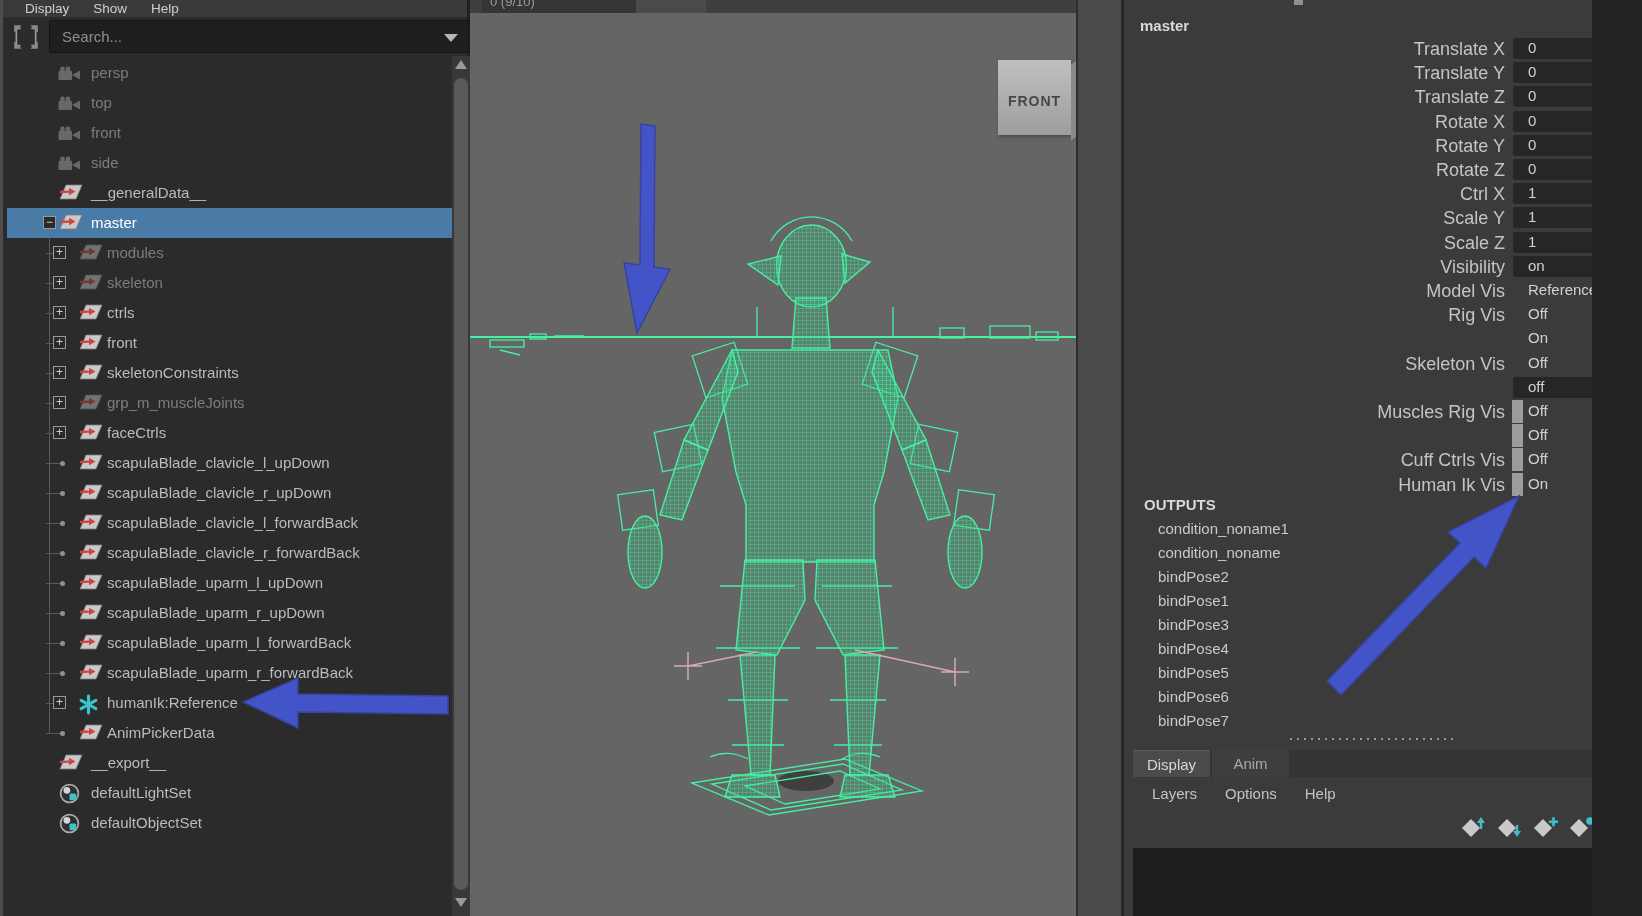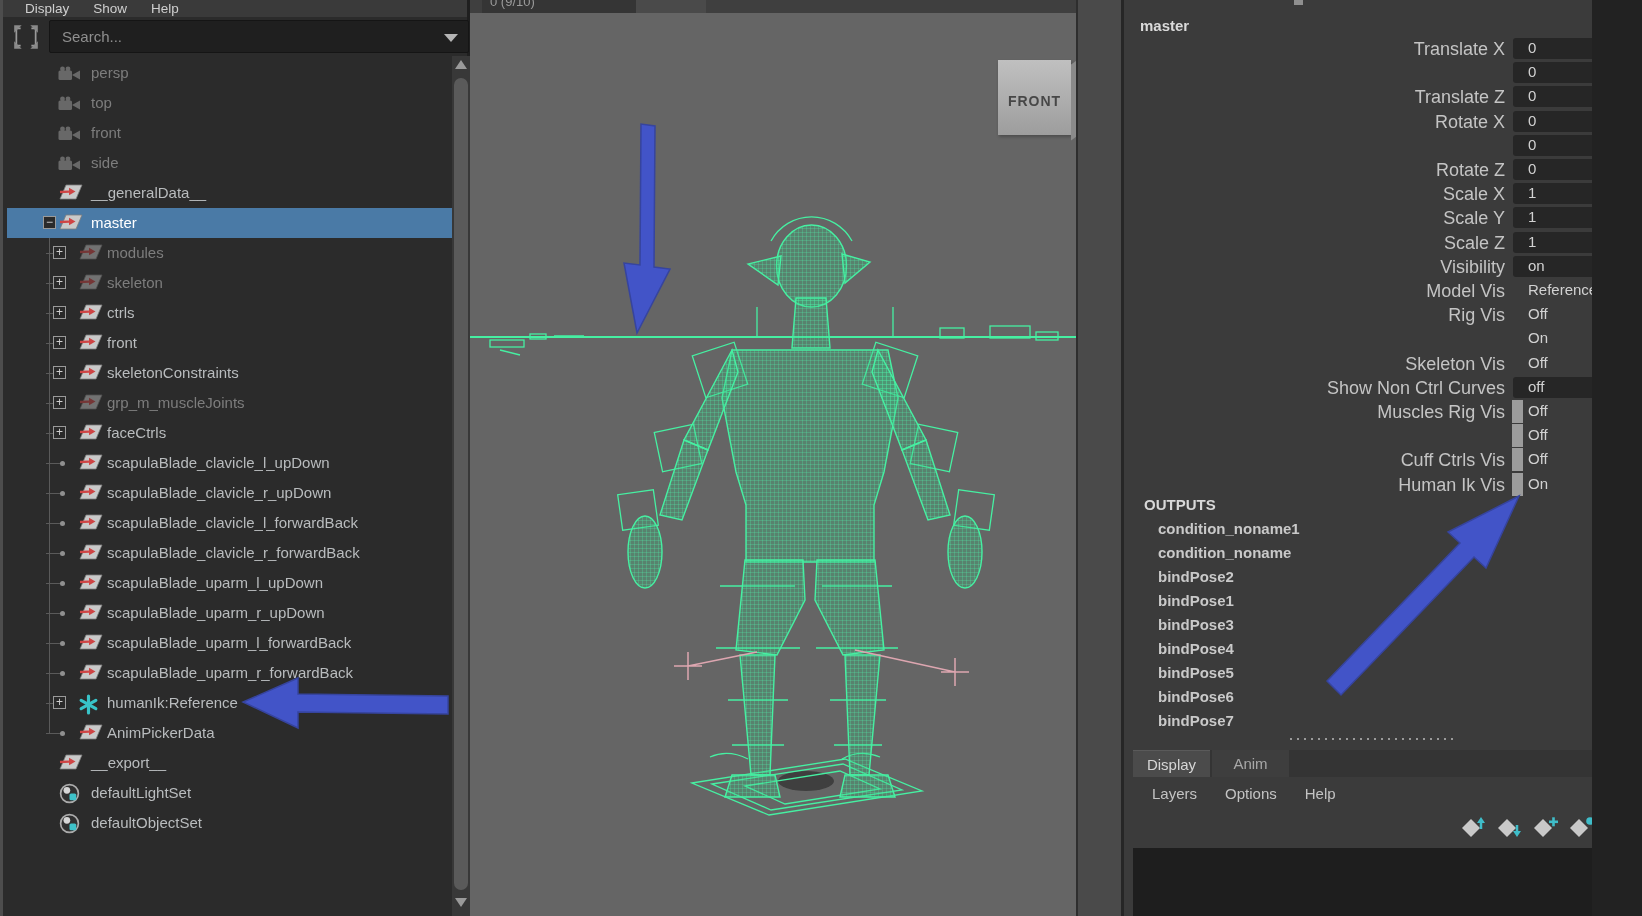--- a/index.html
+++ b/index.html
@@ -80,21 +80,21 @@
   .menu-fragment{position:absolute;left:170px;top:0;width:9px;height:5px;background:#8f8f8f;}
   .ch-row{position:absolute;left:0;width:518px;height:24px;top:calc(37px + var(--i) * 24.2px);}
   .ch-label{position:absolute;left:0;width:381px;top:2px;text-align:right;font-size:18px;color:#c4c4c4;white-space:nowrap;}
   .ch-fieldbg{display:none;position:absolute;left:389px;top:1px;width:110px;height:21px;background:#262626;border-radius:3px;}
   .ch-row[data-box="true"] .ch-fieldbg{display:block;}
   .ch-marker{display:none;position:absolute;left:388px;top:0;width:11px;height:23px;background:#9c9c9c;}
   .ch-row[data-marker="true"] .ch-marker{display:block;}
   .ch-value{position:absolute;left:404px;top:2px;font-size:15px;color:#d2d2d2;}
   .outputs-title{position:absolute;left:20px;top:496px;font-size:15px;font-weight:bold;color:#d8d8d8;}
   .out-row{position:absolute;left:34px;width:300px;height:24px;top:calc(520px + var(--i) * 24px);
-           font-size:15px;font-weight:bold;color:#c9c9c9;}
+           font-size:15px;font-weight:normal;color:#c9c9c9;}
   .dotted-sep{position:absolute;left:166px;top:738px;width:164px;height:2px;
               background-image:repeating-linear-gradient(90deg,#9a9a9a 0 2px,transparent 2px 7px);}
   
   .tabstrip{position:absolute;left:9px;top:750px;width:509px;height:27px;background:#343434;}
   .tab{position:absolute;top:750px;height:27px;width:77px;left:calc(9px + var(--i) * 79px);
        text-align:center;line-height:27px;font-size:15px;}
   .tab[data-active="true"]{background:#4b4b4b;color:#d6d6d6;border-top:1px solid #5a5a5a;}
   .tab[data-active="false"]{background:#3e3e3e;color:#a8a8a8;}
   .bp-menu{position:absolute;left:28px;top:785px;display:flex;gap:28px;}
   .bp-menu span{font-size:15px;color:#c3c3c3;}
@@ -595,49 +595,51 @@
 
     <div>
 
     <div class="ch-row" data-box="true" data-marker="false" style="--i: 0;">
           <span class="ch-label">Translate X</span>
           <span class="ch-fieldbg"></span>
 
           <span class="ch-value">0</span>
         </div>
         <div class="ch-row" data-box="true" data-marker="false" style="--i: 1;">
+          <span class="ch-label">Translate Y</span>
           <span class="ch-fieldbg"></span>
 
           <span class="ch-value">0</span>
         </div>
         <div class="ch-row" data-box="true" data-marker="false" style="--i: 2;">
           <span class="ch-label">Translate Z</span>
           <span class="ch-fieldbg"></span>
 
           <span class="ch-value">0</span>
         </div>
         <div class="ch-row" data-box="true" data-marker="false" style="--i: 3;">
           <span class="ch-label">Rotate X</span>
           <span class="ch-fieldbg"></span>
 
           <span class="ch-value">0</span>
         </div>
         <div class="ch-row" data-box="true" data-marker="false" style="--i: 4;">
+          <span class="ch-label">Rotate Y</span>
           <span class="ch-fieldbg"></span>
 
           <span class="ch-value">0</span>
         </div>
         <div class="ch-row" data-box="true" data-marker="false" style="--i: 5;">
           <span class="ch-label">Rotate Z</span>
           <span class="ch-fieldbg"></span>
 
           <span class="ch-value">0</span>
         </div>
         <div class="ch-row" data-box="true" data-marker="false" style="--i: 6;">
-          <span class="ch-label">Scale X</span>
+          <span class="ch-label">Ctrl X</span>
           <span class="ch-fieldbg"></span>
 
           <span class="ch-value">1</span>
         </div>
         <div class="ch-row" data-box="true" data-marker="false" style="--i: 7;">
           <span class="ch-label">Scale Y</span>
           <span class="ch-fieldbg"></span>
 
           <span class="ch-value">1</span>
         </div>
@@ -666,21 +668,20 @@
         <div class="ch-row" data-box="false" data-marker="false" style="--i: 12;">
 
           <span class="ch-value">On</span>
         </div>
         <div class="ch-row" data-box="false" data-marker="false" style="--i: 13;">
           <span class="ch-label">Skeleton Vis</span>
 
           <span class="ch-value">Off</span>
         </div>
         <div class="ch-row" data-box="true" data-marker="false" style="--i: 14;">
-          <span class="ch-label">Show Non Ctrl Curves</span>
           <span class="ch-fieldbg"></span>
 
           <span class="ch-value">off</span>
         </div>
         <div class="ch-row" data-box="false" data-marker="true" style="--i: 15;">
           <span class="ch-label">Muscles Rig Vis</span>
 
           <span class="ch-marker"></span>
           <span class="ch-value">Off</span>
         </div>

